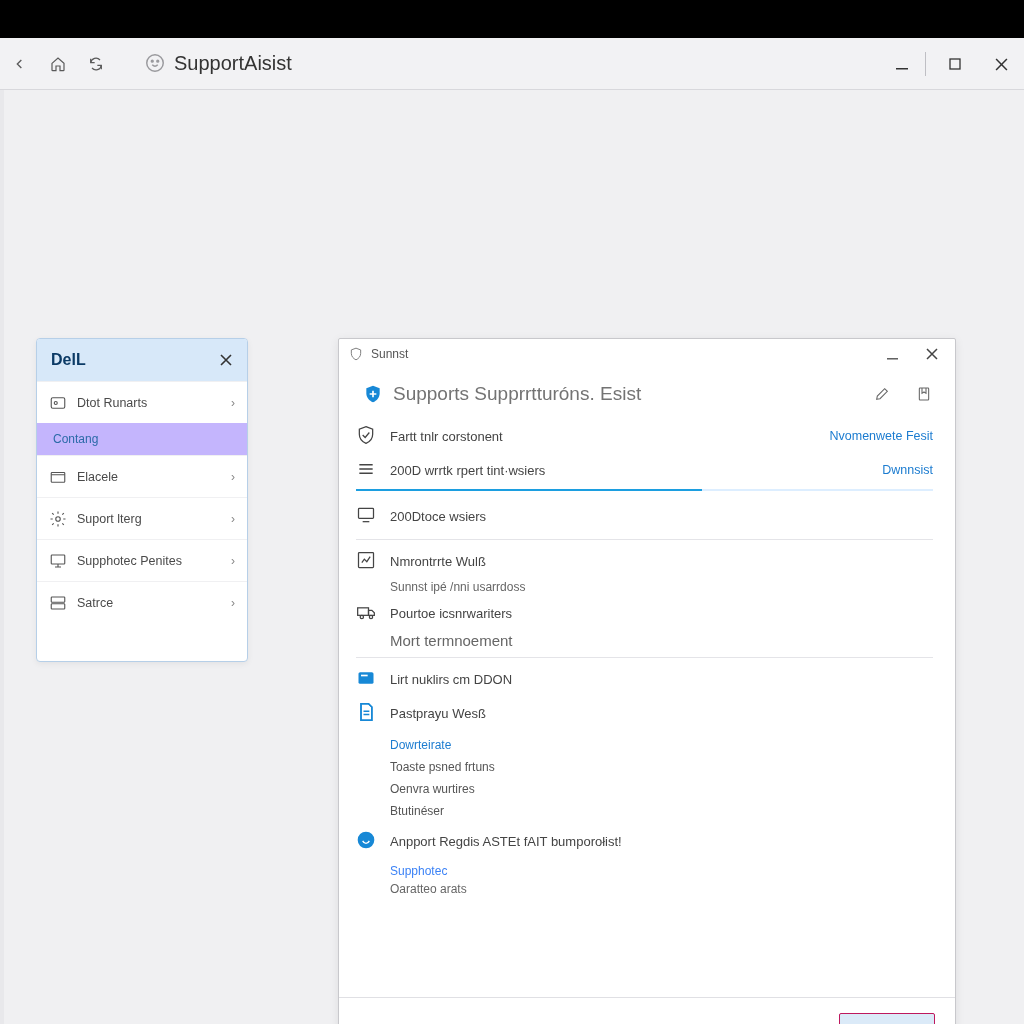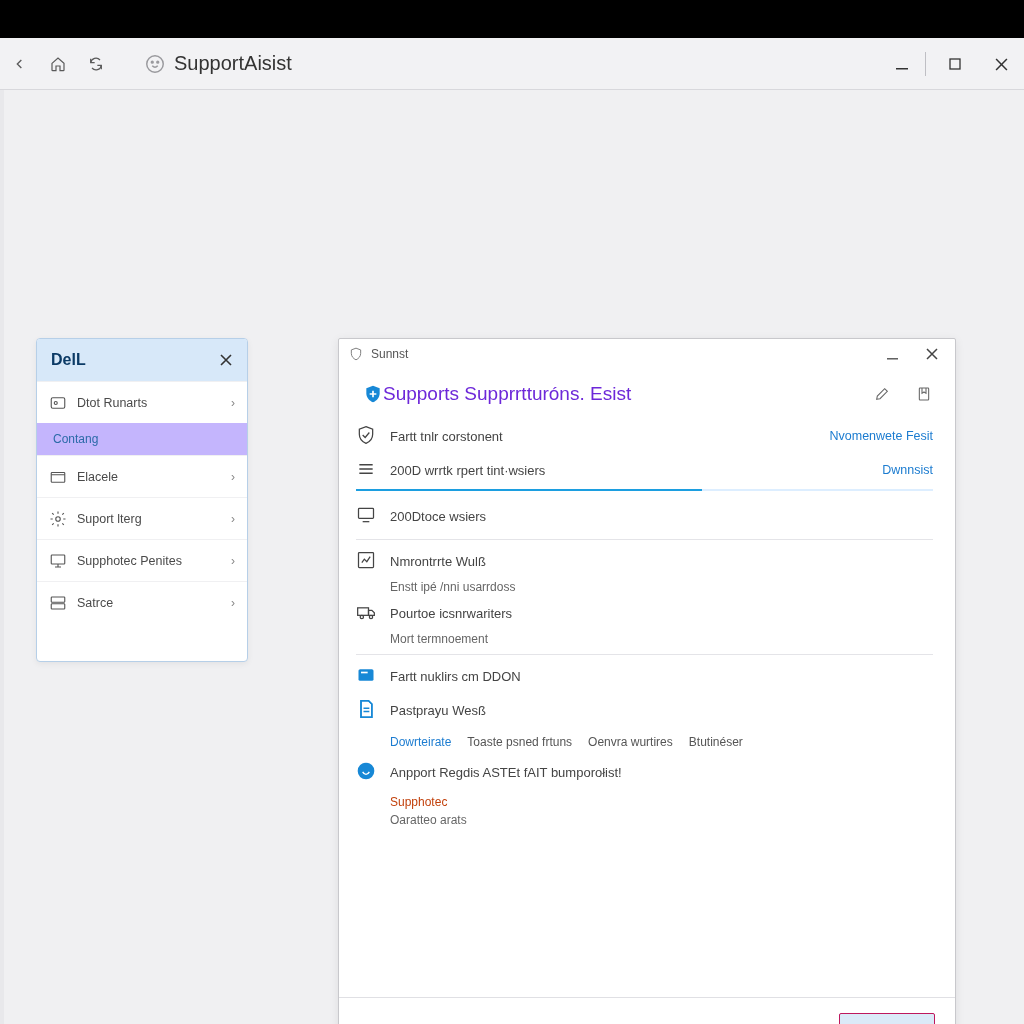--- a/index.html
+++ b/index.html
@@ -5,21 +5,21 @@
   * { box-sizing: border-box; margin: 0; padding: 0; }
   html, body { width: 1024px; height: 1024px; font-family: "Segoe UI", Arial, sans-serif; background: #e8e8eb; color: #222; }
   .black-bar { position: absolute; top: 0; left: 0; width: 1024px; height: 38px; background: #000; }
   .header {
     position: absolute; top: 38px; left: 0; width: 1024px; height: 52px;
     background: #f2f2f4; border-bottom: 1px solid #d8d8dc;
     display: flex; align-items: center;
   }
   .header-left { display: flex; align-items: center; padding-left: 6px; gap: 10px; }
   .hbtn { width: 28px; height: 28px; display: flex; align-items: center; justify-content: center; color: #5a5a5a; border-radius: 3px; }
-  .app-title-wrap { display: flex; align-items: center; gap: 8px; margin-left: 34px; font-size: 20px; color: #333; }
+  .app-title-wrap { display: flex; gap: 8px; margin-left: 34px; font-size: 20px; color: #333; }
   .app-title-wrap .logo { width: 22px; height: 22px; color: #9a9a9e; }
   .win-controls { position: absolute; right: 0; top: 0; height: 52px; display: flex; align-items: center; }
   .win-sep { width: 1px; height: 24px; background: #bfbfc4; margin-right: 6px; }
   .win-btn { width: 46px; height: 52px; display:flex; align-items:center; justify-content:center; color:#333; font-size: 14px; }
   .workspace { position: absolute; top: 90px; left: 4px; width: 1024px; height: 934px; background: #f0f0f2; }
 
   
   .side-card {
     position: absolute; left: 32px; top: 248px; width: 212px; height: 324px;
     background: #fff; border: 1px solid #b6cfe8; border-radius: 4px;
@@ -47,38 +47,38 @@
     box-shadow: 0 2px 10px rgba(0,0,0,0.08);
     display:flex; flex-direction:column;
   }
   .dlg-title {
     height: 30px; display:flex; align-items:center; padding: 0 10px; gap: 8px;
     font-size: 12px; color:#555;
   }
   .dlg-win { margin-left:auto; display:flex; gap: 14px; color:#444; }
   .dlg-win span { display:inline-flex; width:26px; height:26px; align-items:center; justify-content:center; }
   .dlg-heading {
-    display:flex; align-items:center; padding: 14px 20px 10px 24px;
-    font-size: 19px; color:#6d28d9; font-weight: 400;
+    display:flex; align-items:center; gap: 10px; padding: 14px 20px 10px 24px;
+    font-size: 19px; color:#737373; font-weight: 400;
   }
   .dlg-heading .badge { width: 20px; height: 20px; }
   .dlg-heading-actions { margin-left:auto; display:flex; gap: 20px; color:#666; }
   .dlg-heading-actions span { display:inline-flex; width:22px; height:22px; align-items:center; justify-content:center; }
   .dlg-body { flex:1; padding: 4px 22px 0 17px; overflow:hidden; font-size:12.5px; }
   .item-row { display:flex; align-items:center; gap: 12px; padding: 6px 0; color:#444; }
   .item-row .ico { width: 22px; height: 22px; color:#444; flex-shrink:0; }
   .item-row .ico.blue { color:#0a7bd6; }
   .item-row .label { font-size: 13px; }
   .sub-line { font-size: 12px; color:#666; padding: 2px 0 2px 34px; }
   .link { color:#1c7cd0; }
   .right-link { margin-left:auto; font-size: 12.5px; }
   .hr { height:1px; background:#e4e4e8; margin: 6px 0 4px 0; }
   .progress { height: 2px; background: linear-gradient(90deg,#1c9ee0 0%,#1c9ee0 60%,#def 60%,#def 100%); margin: 2px 0 8px 0; }
   .mid-cluster { display:flex; gap: 28px; padding: 8px 0 0 34px; }
-  .mid-col { display:flex; flex-direction:row; gap: 16px; font-size:12px; color:#555; }
+  .mid-col { display:flex; flex-direction:column; gap: 8px; font-size:12px; color:#555; }
   .mid-icons { display:flex; align-items:flex-end; gap: 4px; color:#555; }
   .dlg-foot {
     height: 64px; border-top: 1px solid #e0e0e4; display:flex; align-items:center; justify-content:flex-end; padding: 0 20px;
   }
   .primary-btn {
     min-width: 96px; height: 34px; background:#dbeaf8; border:1px solid #be185d; color:#1a5d9e;
     font-size: 13px; border-radius: 2px; padding: 0 16px;
   }
   svg { display:block; }
 </style>
@@ -285,42 +285,42 @@
       <div class="hr"></div>
       <div class="item-row">
         <span class="ico">
             <svg width="20" height="20" viewBox="0 0 24 24" fill="none" stroke="currentColor" stroke-width="1.5">
               <rect x="3" y="3" width="18" height="18" rx="1"></rect>
               <path d="M7 15l3-4 3 3 4-6"></path>
             </svg>
           </span>
         <span class="label" style="font-weight:500">Nmrontrrte Wulß</span>
       </div>
-      <div class="sub-line">Enstt ipé /nni usarrdoss</div>
+      <div class="sub-line">Sunnst ipé /nni usarrdoss</div>
       <div class="item-row">
         <span class="ico">
             <svg width="20" height="20" viewBox="0 0 24 24" fill="none" stroke="currentColor" stroke-width="1.5">
               <rect x="2" y="7" width="13" height="9"></rect>
               <path d="M15 10h4l3 3v3h-7z"></path>
               <circle cx="7" cy="18" r="2"></circle>
               <circle cx="18" cy="18" r="2"></circle>
             </svg>
           </span>
         <span class="label">Pourtoe icsnrwariters</span>
       </div>
-      <div class="sub-line" style="font-size:12px">Mort termnoement</div>
+      <div class="sub-line" style="font-size:15px">Mort termnoement</div>
       <div class="hr"></div>
       <div class="item-row">
         <span class="ico blue">
             <svg width="20" height="20" viewBox="0 0 24 24" fill="#1788d6">
               <rect x="3" y="5" width="18" height="14" rx="2"></rect>
               <rect x="6" y="8" width="8" height="2" fill="#fff"></rect>
             </svg>
           </span>
-        <span class="label" style="font-weight:500">Fartt nuklirs cm DDON</span>
+        <span class="label" style="font-weight:500">Lirt nuklirs cm DDON</span>
       </div>
       <div class="item-row">
         <span class="ico blue">
             <svg width="20" height="20" viewBox="0 0 24 24" fill="none" stroke="#1788d6" stroke-width="1.8">
               <path d="M6 2h9l4 4v16H6z" fill="#fff"></path>
               <path d="M6 2h9l4 4v16H6z"></path>
               <path d="M9 11h7M9 15h7"></path>
             </svg>
           </span>
         <span class="label" style="font-weight:500">Pastprayu Wesß</span>
@@ -337,21 +337,21 @@
 
       <div class="item-row" style="margin-top:6px">
         <span class="ico blue">
             <svg width="20" height="20" viewBox="0 0 24 24" fill="#1788d6">
               <circle cx="12" cy="12" r="10"></circle>
               <path d="M8 13c1 2 2.5 3 4 3s3-1 4-3" stroke="#fff" stroke-width="1.6" fill="none"></path>
             </svg>
           </span>
         <span class="label" style="font-weight:500">Anpport Regdis ASTEt fAIT bumporołist!</span>
       </div>
-      <div class="sub-line" style="font-weight:500;color:#c2410c;padding-top:6px">Supphotec</div>
+      <div class="sub-line" style="font-weight:500;color:#3b82f6;padding-top:6px">Supphotec</div>
       <div class="sub-line">Oaratteo arats</div>
     </div>
 
     <div class="dlg-foot">
       <button class="primary-btn">Sort Oord</button>
     </div>
   </div>
 
 </div>
 

